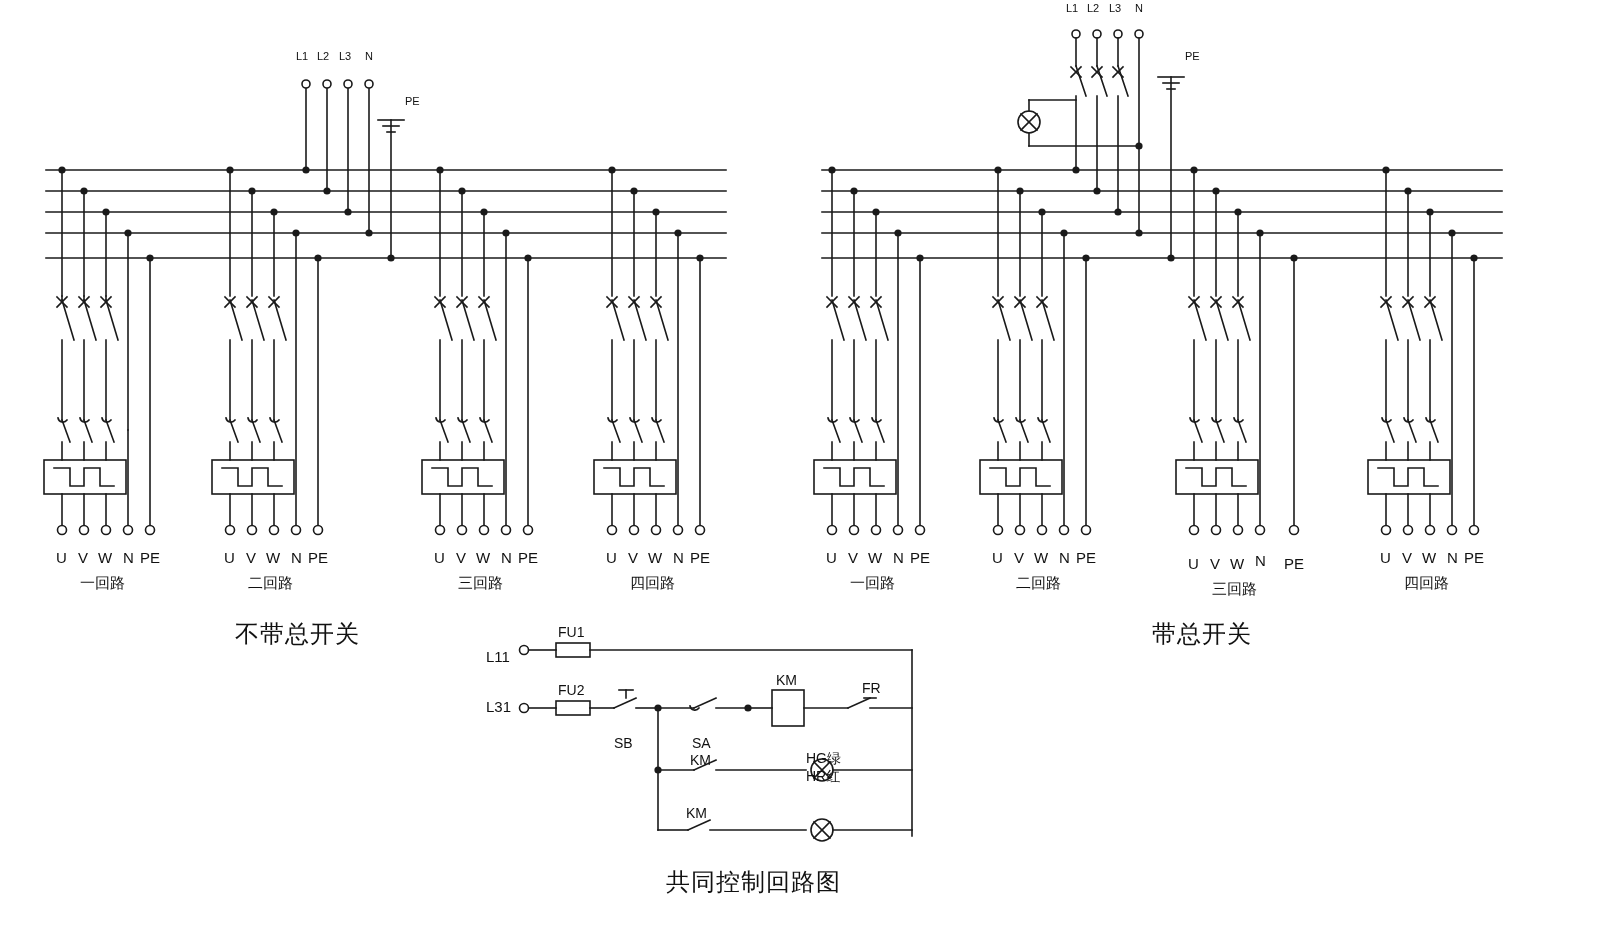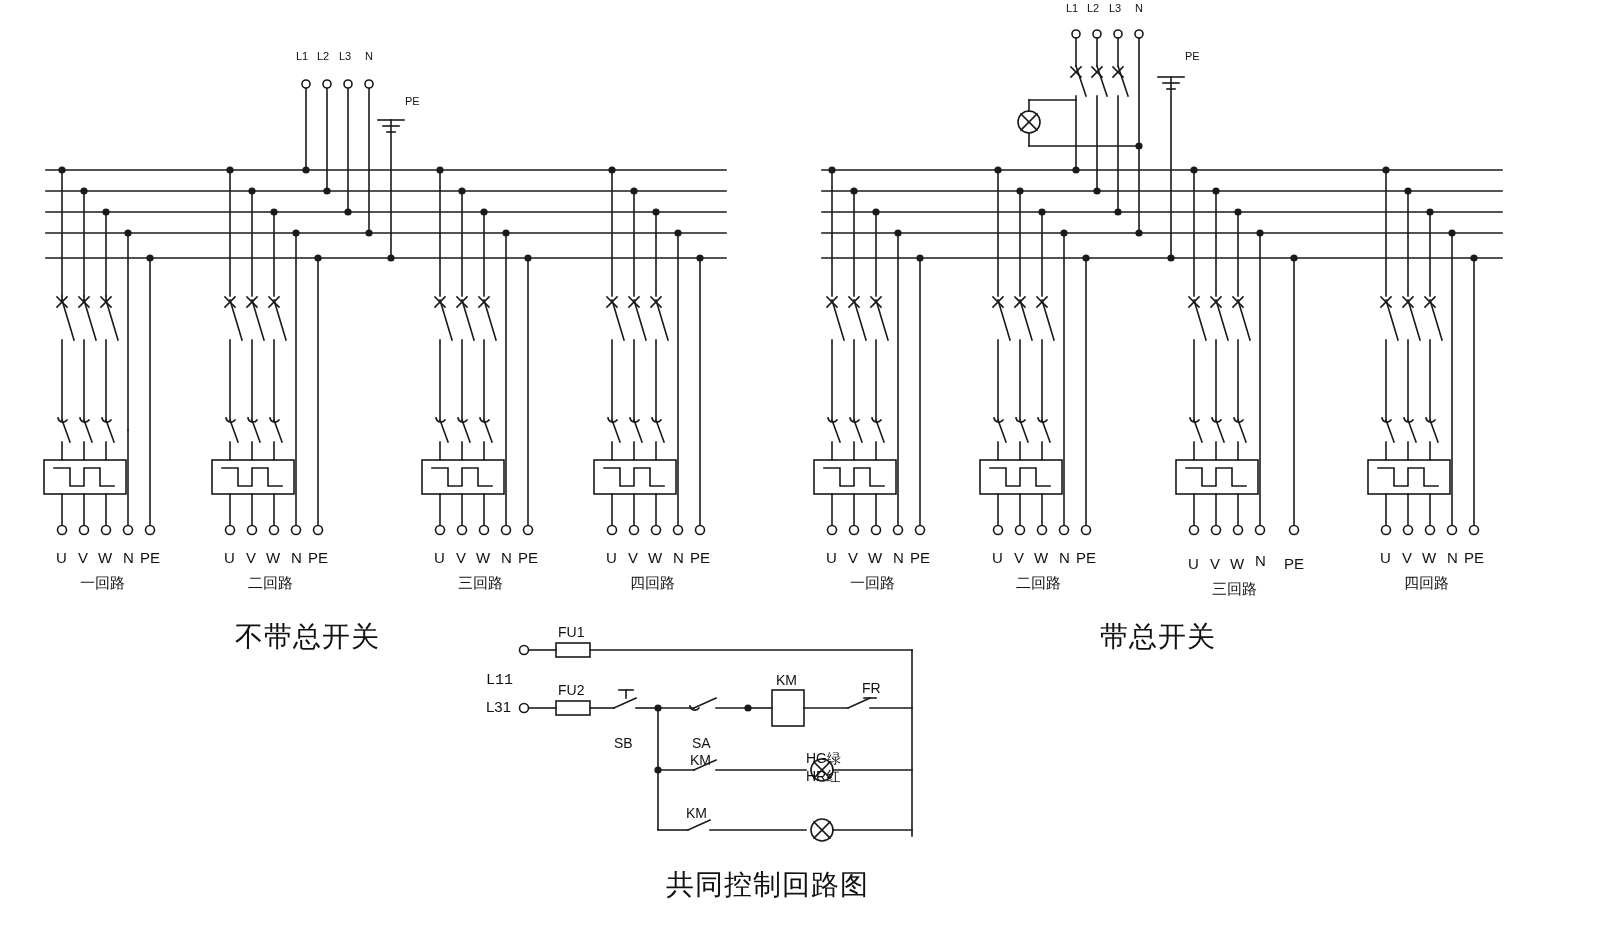--- a/index.html
+++ b/index.html
@@ -3,21 +3,21 @@
 <meta charset="utf-8">
 <style>
   html,body{margin:0;padding:0;background:#ffffff;}
   body{width:1616px;height:928px;position:relative;font-family:"Liberation Sans",sans-serif;color:#111;}
   #stage{position:relative;width:1616px;height:928px;overflow:hidden;}
   svg{position:absolute;left:0;top:0;width:1616px;height:928px;}
   .lbl{position:absolute;white-space:nowrap;font-family:"Liberation Sans",sans-serif;color:#111;}
   .t14{font-size:14px;}
   .t15{font-size:15px;}
   .t17{font-size:11px;}
-  .t20{font-size:28px;}
+  .t20{font-size:24px;}
   .cn{font-family:"Liberation Sans","DejaVu Sans",sans-serif;}
 </style>
 </head>
 <body>
 
 <div id="stage">
 
 <svg viewBox="0 0 1616 928">
   <g fill="none" stroke="#1a1a1a" stroke-width="1.6" stroke-linecap="square">
 
@@ -571,24 +571,24 @@
 <div class="lbl t15 cn" style="left:248px;top:574px;">二回路</div>
 <div class="lbl t15 cn" style="left:458px;top:574px;">三回路</div>
 <div class="lbl t15 cn" style="left:630px;top:574px;">四回路</div>
 
 <div class="lbl t15 cn" style="left:850px;top:574px;">一回路</div>
 <div class="lbl t15 cn" style="left:1016px;top:574px;">二回路</div>
 <div class="lbl t15 cn" style="left:1212px;top:580px;">三回路</div>
 <div class="lbl t15 cn" style="left:1404px;top:574px;">四回路</div>
 
 <div class="lbl t20 cn" style="left:235px;top:618px;letter-spacing:1px;">不带总开关</div>
-<div class="lbl t20 cn" style="left:1100px;top:618px;letter-spacing:1px;text-align:center;">带总开关</div>
+<div class="lbl t20 cn" style="left:1152px;top:618px;letter-spacing:1px;text-align:center;">带总开关</div>
 <div class="lbl t20 cn" style="left:666px;top:866px;letter-spacing:1px;">共同控制回路图</div>
 
-<div class="lbl t15" style="left:486px;top:672px;font-family:Liberation Mono, monospace;">L11</div>
+<div class="lbl t15" style="left:486px;top:648px;">L11</div>
 <div class="lbl t15" style="left:486px;top:698px;">L31</div>
 <div class="lbl t14" style="left:558px;top:624px;">FU1</div>
 <div class="lbl t14" style="left:558px;top:682px;">FU2</div>
 <div class="lbl t14" style="left:614px;top:735px;">SB</div>
 <div class="lbl t14" style="left:692px;top:735px;">SA</div>
 <div class="lbl t14" style="left:690px;top:752px;">KM</div>
 <div class="lbl t14" style="left:776px;top:672px;">KM</div>
 <div class="lbl t14" style="left:862px;top:680px;">FR</div>
 <div class="lbl t14" style="left:806px;top:750px;">HG绿</div>
 <div class="lbl t14" style="left:686px;top:805px;">KM</div>

